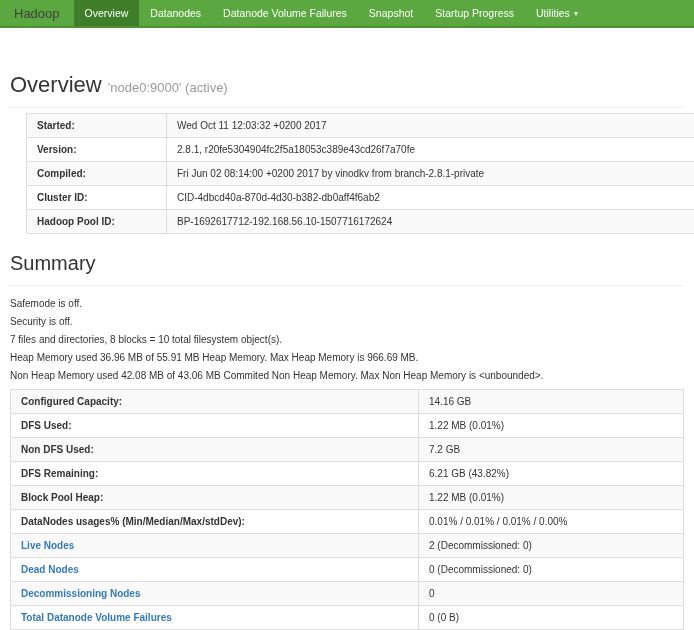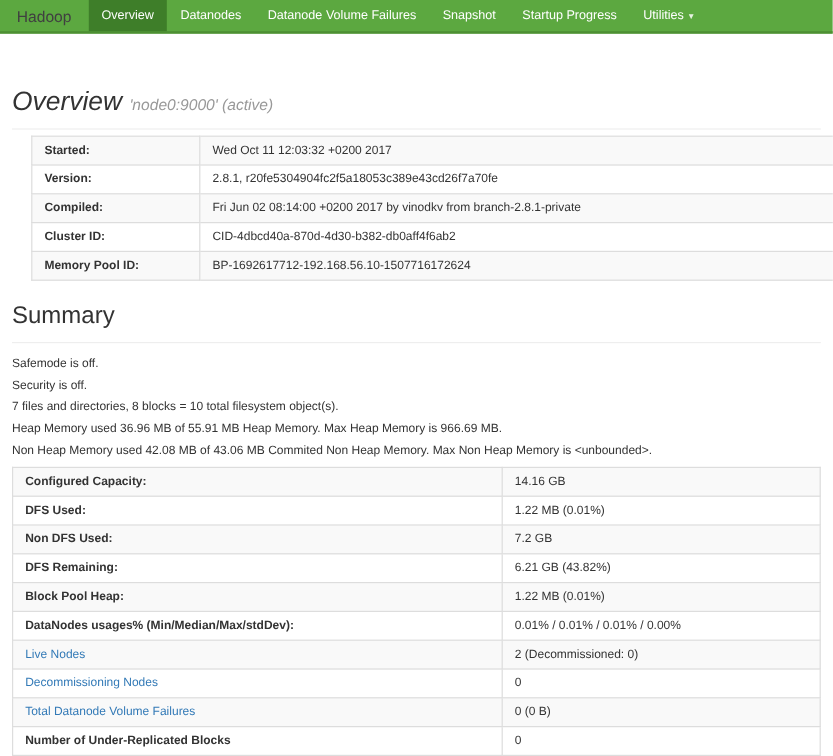--- a/index.html
+++ b/index.html
@@ -30,38 +30,38 @@
   }
   .nav-item{
     color:#fff;font-size:10.5px;padding:0 11px;display:flex;align-items:center;
     cursor:pointer;white-space:nowrap;
   }
   .nav-item.active{background:var(--navbar-active);}
   .caret{margin-left:4px;font-size:8px;opacity:.85;}
   .container{padding:0 10px;}
   h1.page-title{
     font-size:22px;font-weight:500;color:var(--text);
-    margin:44px 0 0;padding-bottom:9px;border-bottom:1px solid var(--hr);font-style:italic;
+    margin:44px 0 0;padding-bottom:9px;border-bottom:1px solid var(--hr);
   }
   .subtitle{font-size:13px;color:var(--muted);font-weight:400;}
   h1.summary-title{
     font-size:20px;font-weight:500;margin:18px 0 0;
     padding-bottom:10px;border-bottom:1px solid var(--hr);
   }
   table{
     width:100%;border-collapse:collapse;font-size:10px;
     border:1px solid var(--border);
   }
   .info-table{margin-top:5px;margin-left:16px;}
   .summary-table{margin-top:8px;}
   td{border:1px solid var(--border);padding:6px 10px;vertical-align:top;line-height:11px;}
   tbody tr:nth-child(odd){background:var(--stripe);}
   .info-table td.label{width:140px;font-weight:bold;}
   .summary-table td.label{width:408px;font-weight:bold;}
-  td.label.link-label{color:var(--link);font-weight:normal;cursor:pointer;}
+  td.label.link-label{color:var(--link);font-weight:bold;cursor:pointer;}
   .summary-paragraphs{margin-top:13px;}
   .summary-paragraphs p{font-size:10px;margin:0 0 8px;line-height:10px;}
 </style>
 </head>
 <body>
 
 <nav class="navbar">
   <a class="brand">Hadoop</a>
   <div id="nav-items" style="display:flex;align-items:stretch;">
       <a class="nav-item active">
@@ -105,21 +105,21 @@
         </tr>
         <tr>
           <td class="label">Compiled:</td>
           <td>Fri Jun 02 08:14:00 +0200 2017 by vinodkv from branch-2.8.1-private</td>
         </tr>
         <tr>
           <td class="label">Cluster ID:</td>
           <td>CID-4dbcd40a-870d-4d30-b382-db0aff4f6ab2</td>
         </tr>
         <tr>
-          <td class="label">Memory Pool ID:</td>
+          <td class="label">Hadoop Pool ID:</td>
           <td>BP-1692617712-192.168.56.10-1507716172624</td>
         </tr>
       </tbody>
   </table>
 
   <h1 class="summary-title">Summary</h1>
 
   <div class="summary-paragraphs" id="summary-paragraphs">
       <p>Safemode is off.</p>
       <p>Security is off.</p>
@@ -152,20 +152,24 @@
         </tr>
         <tr>
           <td class="label">DataNodes usages% (Min/Median/Max/stdDev):</td>
           <td>0.01% / 0.01% / 0.01% / 0.00%</td>
         </tr>
         <tr>
           <td class="label link-label">Live Nodes</td>
           <td>2 (Decommissioned: 0)</td>
         </tr>
         <tr>
+          <td class="label link-label">Dead Nodes</td>
+          <td>0 (Decommissioned: 0)</td>
+        </tr>
+        <tr>
           <td class="label link-label">Decommissioning Nodes</td>
           <td>0</td>
         </tr>
         <tr>
           <td class="label link-label">Total Datanode Volume Failures</td>
           <td>0 (0 B)</td>
         </tr>
         <tr>
           <td class="label">Number of Under-Replicated Blocks</td>
           <td>0</td>

